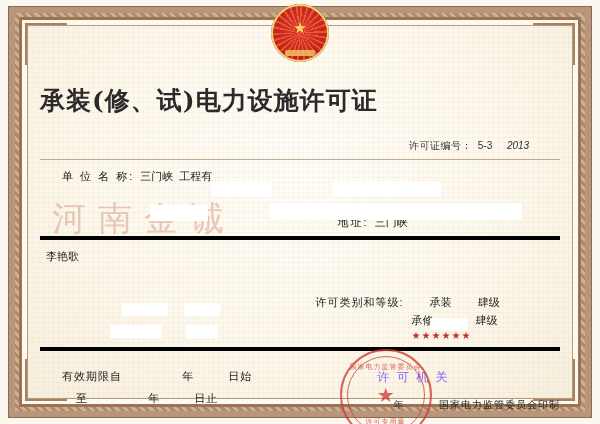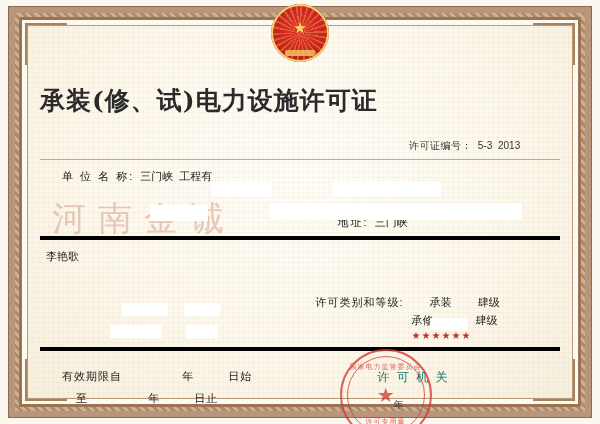--- a/index.html
+++ b/index.html
@@ -132,21 +132,21 @@
 
   .cert-no {
     margin-top: 22px;
     text-align: right;
     font-size: 10px;
     color: #333;
     padding-right: 22px;
   }
   .cert-no .label { letter-spacing: .5px; }
   .cert-no .val-a { display: inline-block; min-width: 26px; text-align: center; }
-  .cert-no .val-b { display: inline-block; min-width: 40px; text-align: left; }
+  .cert-no .val-b { display: inline-block; min-width: 40px; text-align: center; font-style: italic; }
 
   .rule {
     margin-top: 6px;
     height: 1px;
     background: #c0a98d;
   }
 
   .rows {
     position: relative;
     margin-top: 0;
@@ -201,21 +201,21 @@
   .validity .blank-sm { display: inline-block; min-width: 26px; }
 
   .issuer-area {
     position: relative;
     width: 47%;
     padding-top: 4px;
   }
   .issuer-label {
     font-size: 12px;
     letter-spacing: 2px;
-    color: #0f766e;
+    color: #8b5cf6;
     padding-left: 62px;
   }
   .issuer-date {
     font-size: 10px;
     color: #333;
     padding-left: 78px;
     margin-top: 12px;
   }
 
   
@@ -401,14 +401,15 @@
   <div class="redact r1"></div>
   <div class="redact r2"></div>
   <div class="redact r3"></div>
   <div class="redact r4"></div>
   <div class="redact r5"></div>
   <div class="redact r6"></div>
   <div class="redact r7"></div>
   <div class="redact r8"></div>
   <div class="redact r9"></div>
 
+  <div class="footer">国家电力监管委员会印制</div>
 
 </div>
 
 </body></html>

